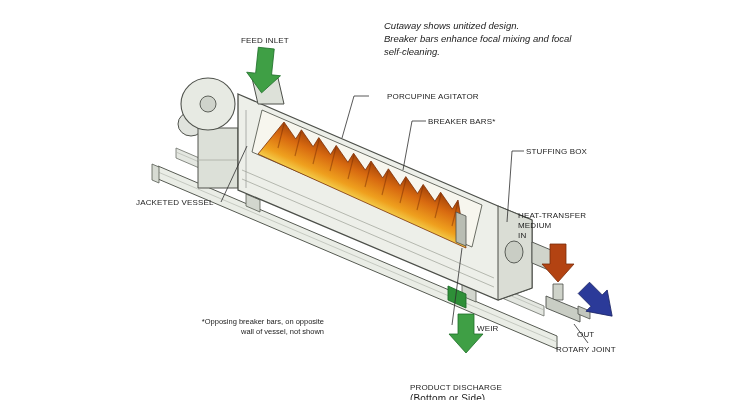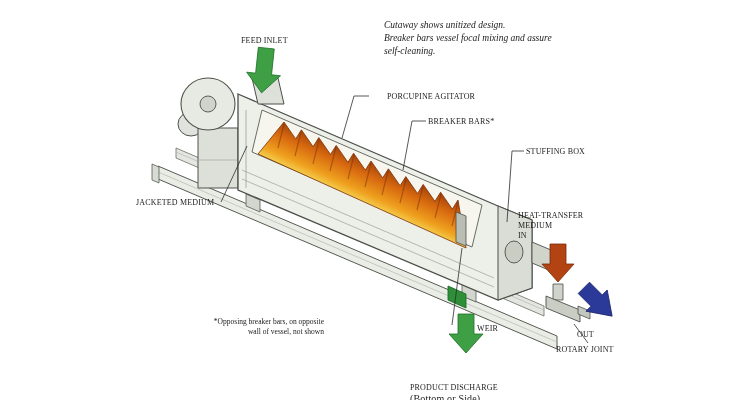--- a/index.html
+++ b/index.html
@@ -1,17 +1,17 @@
 <!DOCTYPE html>
 <html><head>
 <meta charset="utf-8">
 <style>
   html,body{margin:0;padding:0;background:#ffffff;}
   .stage{position:relative;width:740px;height:400px;background:#ffffff;overflow:hidden;
-         font-family:Liberation Serif, serif;}
+         font-family:Liberation Sans, sans-serif;}
   .stage svg{position:absolute;left:0;top:0;}
   .lbl{position:absolute;font-size:8px;line-height:1.25;color:#1c1c1c;
        letter-spacing:.02em;white-space:nowrap;}
   .lbl-center{text-align:left;white-space:normal;}
   .caption{position:absolute;left:384px;top:19px;width:250px;
            font-style:italic;font-size:9.5px;line-height:13px;color:#222;}
   .footnote{position:absolute;left:182px;top:273px;width:142px;text-align:right;
             font-size:7.5px;line-height:10px;color:#222;margin-top:44px;}
   .sub{font-size:10px;}
 </style>
@@ -108,29 +108,29 @@
       <polyline points="426,121 412,121 403,170"></polyline>
       <polyline points="524,151 512,151 507,222"></polyline>
       <line x1="221" y1="202" x2="247" y2="146"></line>
       <line x1="452" y1="325" x2="462" y2="248"></line>
       <line x1="588" y1="343" x2="574" y2="324"></line>
     </g>
   </svg>
 
   <div class="caption">
     <div>Cutaway shows unitized design.</div>
-    <div>Breaker bars vessel focal mixing and assure</div>
+    <div>Breaker bars enhance focal mixing and focal</div>
     <div>self-cleaning.</div>
   </div>
 
   <div class="lbl" style="left:241px;top:36px;">FEED INLET</div>
   <div class="lbl" style="left:371px;top:92px;padding-left:16px;">PORCUPINE AGITATOR</div>
   <div class="lbl" style="left:428px;top:117px;">BREAKER BARS*</div>
   <div class="lbl" style="left:526px;top:147px;text-align:center;">STUFFING BOX</div>
-  <div class="lbl" style="left:136px;top:198px;">JACKETED MEDIUM</div>
+  <div class="lbl" style="left:136px;top:198px;">JACKETED VESSEL</div>
 
   <div class="lbl lbl-center" style="left:518px;top:211px;width:84px;">
     <div>HEAT-TRANSFER</div>
     <div>MEDIUM</div>
     <div>IN</div>
   </div>
 
   <div class="lbl" style="left:577px;top:286px;margin-top:44px;">OUT</div>
   <div class="lbl" style="left:433px;top:324px;margin-left:44px;">WEIR</div>
 

